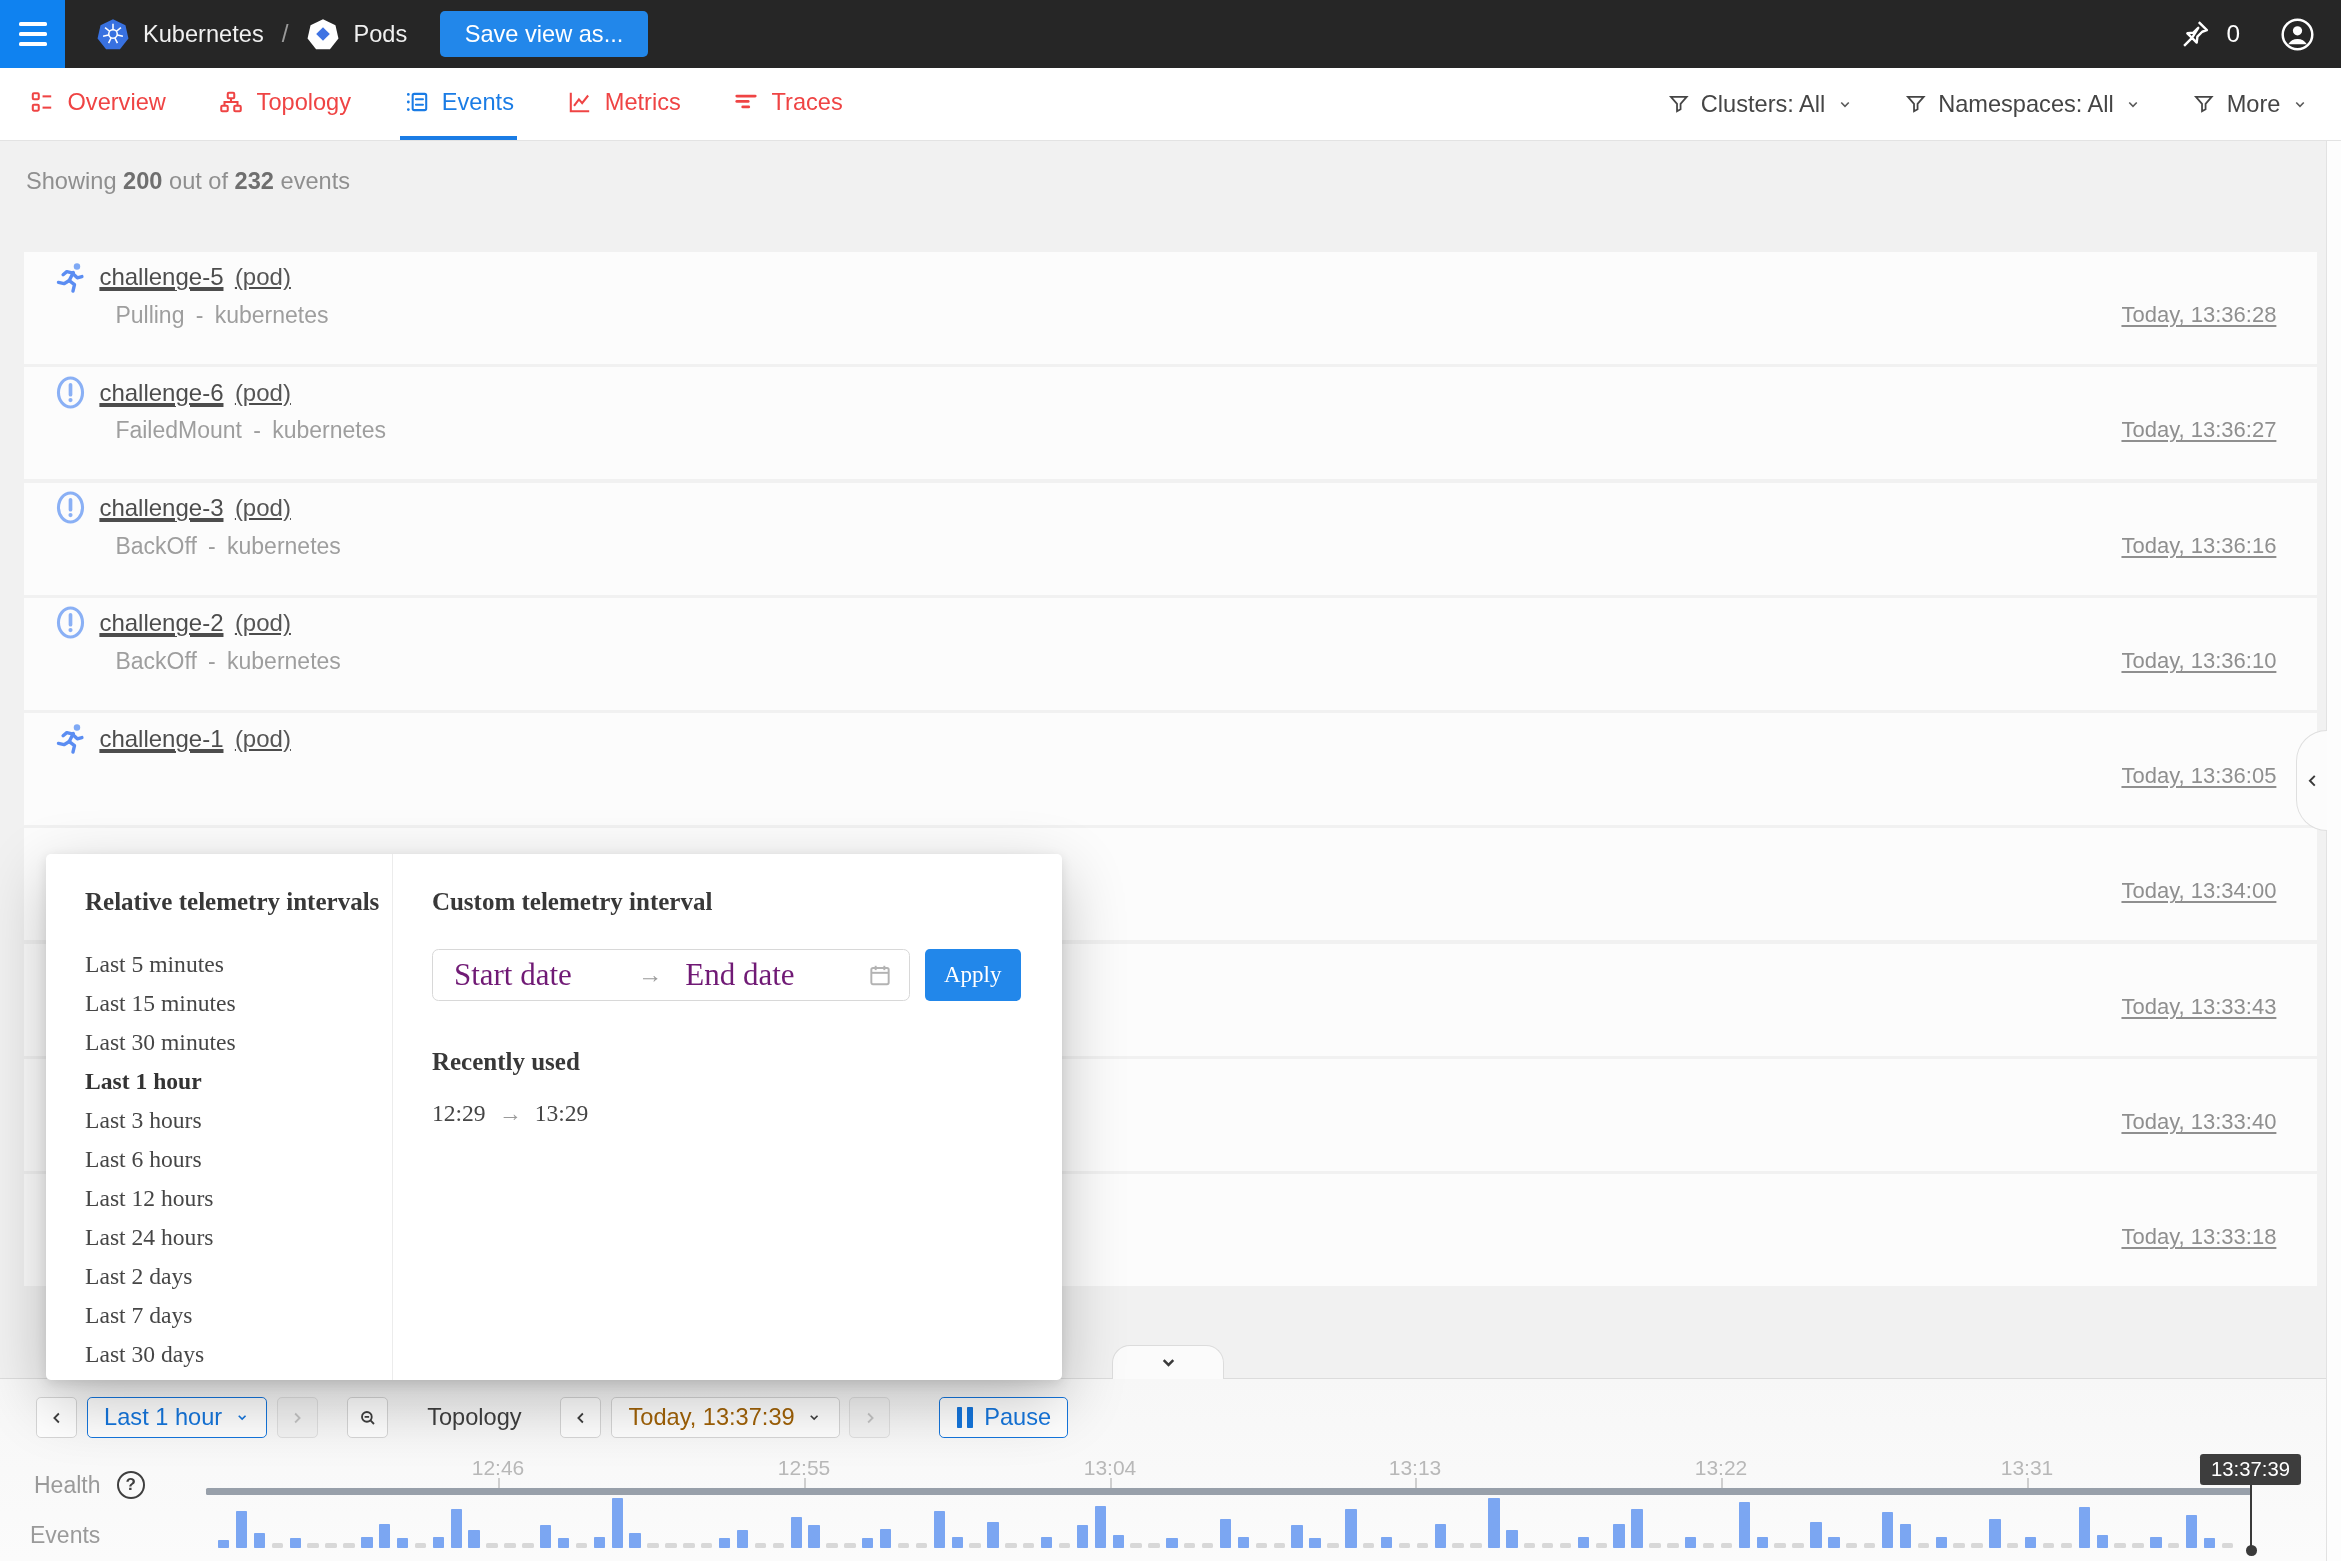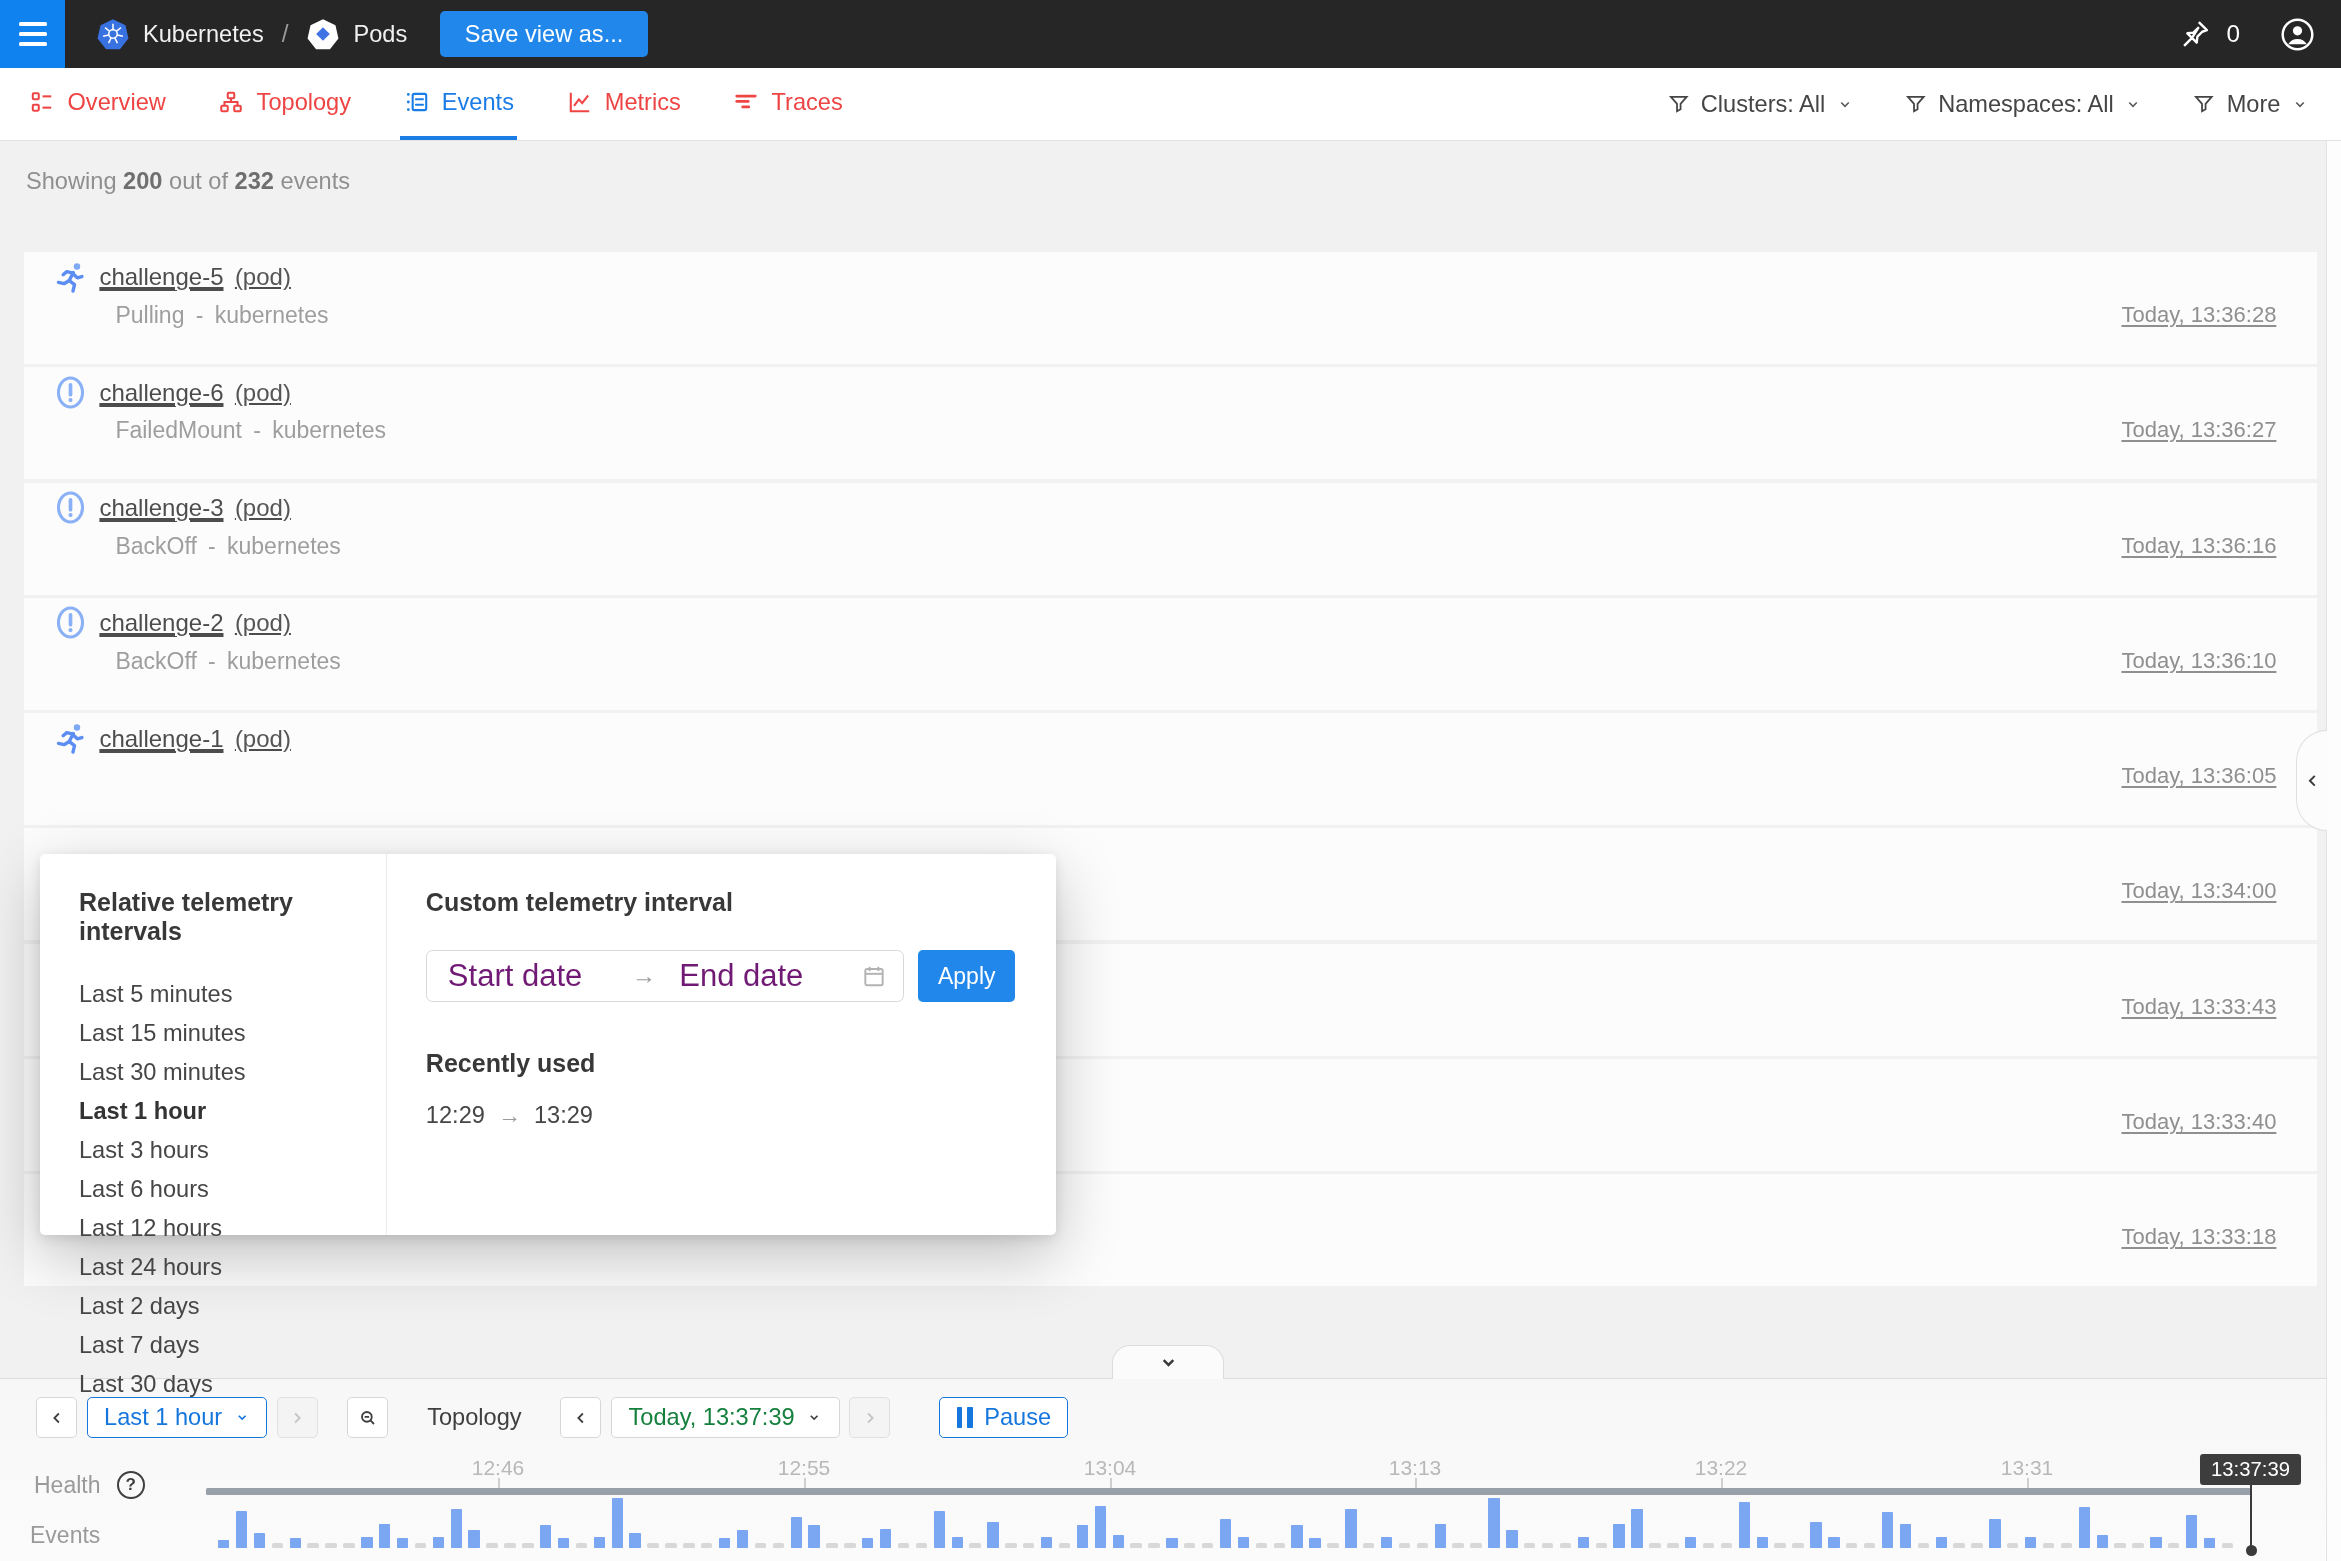--- a/index.html
+++ b/index.html
@@ -59,23 +59,23 @@
 
   
   #right-gutter { position:absolute; top:141px; right:0; bottom:0; width:16.3px; background:#fdfdfd;
     border-left:1.6px solid #e2e2e2; z-index:30; }
   #panel-expander { position:absolute; right:14.6px; top:730px; width:31px; height:101px; background:#fcfcfc;
     border:1.6px solid #dfdfdf; border-right:none; border-radius:52px 0 0 52px; display:flex;
     align-items:center; justify-content:center; z-index:31; cursor:pointer; }
   #panel-expander svg { width:19.5px; height:19.5px; stroke:#3a3a3a; stroke-width:2.4; fill:none; }
 
   
-  #time-popup { position:absolute; left:40px; top:854px; width:1016px; height:381px; background:#fff;
+  #time-popup { position:absolute; left:46px; top:854px; width:1016px; height:526px; background:#fff;
     border-radius:4.9px; box-shadow:0 21px 65px rgba(0,0,0,.24), 0 3.3px 11.4px rgba(0,0,0,.10);
-    display:flex; z-index:45; }
+    display:flex; z-index:45;font-family:Liberation Serif, serif; }
   .pp-left { width:372px; border-right:1.6px solid #ececec; padding:34px 0 0 39px; }
   .pp-h { font-size:25px; font-weight:700; color:#383838; }
   .pp-list { margin-top:29px; }
   .pp-item { font-size:23.6px; color:#464646; height:39px; line-height:39px; cursor:pointer; }
   .pp-item.sel { font-weight:700; color:#333; }
   .pp-right { flex:1; padding:34px 41px 0 39px; }
   .range-row { margin-top:33px; display:flex; align-items:center; }
   .range-input { width:478px; height:52px; border:1.6px solid #d8d8d8; border-radius:6.5px;
     display:flex; align-items:center; background:#fff; cursor:text; }
   .ph { font-size:31px; color:#701a75; }
@@ -97,21 +97,21 @@
     align-items:center; justify-content:center; cursor:pointer; }
   #collapse-tab svg { width:23px; height:23px; stroke:#3a3a3a; stroke-width:2.6; fill:none; }
 
   #controls { position:absolute; left:36px; top:18px; display:flex; align-items:center; gap:9.8px; }
   .cbtn { width:41px; height:41px; background:#fff; border:1.6px solid #d6d6d6; border-radius:4.9px;
     display:flex; align-items:center; justify-content:center; cursor:pointer; }
   .cbtn svg { width:18px; height:18px; stroke:#3f3f3f; stroke-width:2.4; fill:none; }
   .cbtn.disabled { background:#f4f4f4; border-color:#e0e0e0; cursor:default; }
   .cbtn.disabled svg { stroke:#c4c4c4; }
   .cbtn-txt { height:41px; background:#fff; border:1.6px solid #d6d6d6; border-radius:4.9px; display:flex;
-    align-items:center; gap:11.4px; padding:0 16.3px; font-size:23.6px; color:#15803d; cursor:pointer; }
+    align-items:center; gap:11.4px; padding:0 16.3px; font-size:23.6px; color:#a16207; cursor:pointer; }
   .cbtn-txt svg { width:16.3px; height:16.3px; stroke:#3f3f3f; stroke-width:2.4; fill:none; }
   .cbtn-txt.blue { border-color:#1576dd; color:#1576dd; }
   .cbtn-txt.blue svg { stroke:#1576dd; }
   .ctl-label { font-size:23.6px; color:#3f3f3f; margin:0 29px; }
   .gap-sm { width:9.8px; }
   .pause-btn { margin-left:39px; }
   .pause-ico { display:flex; gap:4.9px; }
   .pause-ico i { width:5.7px; height:21px; background:#1576dd; border-radius:0.8px; }
 
   

